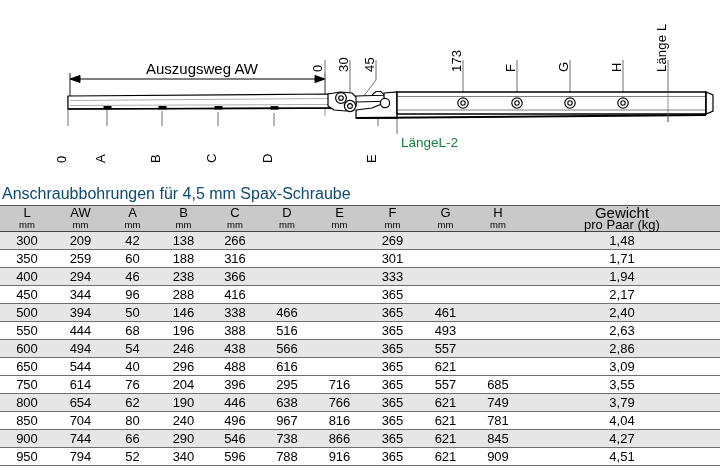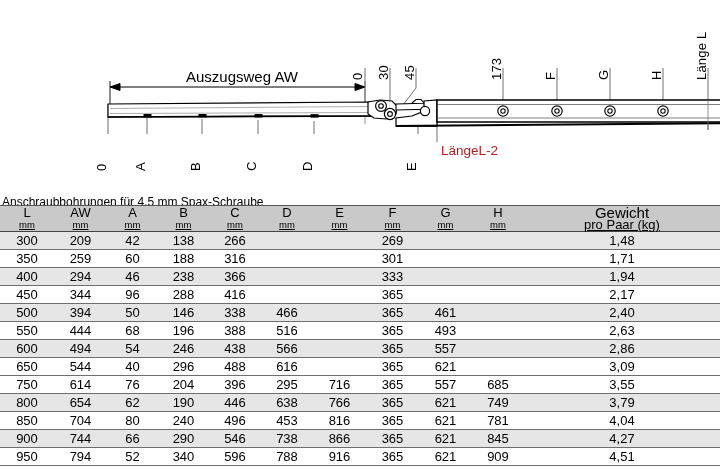--- a/index.html
+++ b/index.html
@@ -7,51 +7,51 @@
     margin: 0; padding: 0;
     width: 720px; height: 470px;
     background: #ffffff;
     font-family: "Liberation Sans", sans-serif;
     color: #1a1a1a;
     overflow: hidden;
   }
   #page { position: relative; width: 720px; height: 470px; }
 
   
-  #drawing { position: absolute; left: 0; top: 12px; width: 572px; height: 178px; margin-left: 40px; }
+  #drawing { position: absolute; left: 0; top: 4px; width: 572px; height: 178px; }
   #drawing svg { display: block; }
 
   .vlabel {
     position: absolute;
     font-size: 13px;
     color: #000;
     white-space: nowrap;
     transform-origin: left bottom;
     transform: rotate(-90deg);
     letter-spacing: .2px;
   }
   .hlabel {
     position: absolute;
     font-size: 13.5px;
-    color: #b91c1c;
+    color: #15803d;
     white-space: nowrap;
   }
   .awlabel {
     position: absolute;
     font-size: 15px;
     color: #000;
     white-space: nowrap;
   }
 
   
   #caption {
     position: absolute;
-    left: 2px; top: 195px;
-    font-size: 12px;
-    color: #000000;
+    left: 2px; top: 185px;
+    font-size: 16px;
+    color: #0c4a6e;
     white-space: nowrap;
   }
 
   
   #table-wrap {
     position: absolute;
     left: 0; top: 205px;
     width: 720px;
   }
   table#spec {
@@ -68,21 +68,21 @@
   thead tr.hdr th {
     text-align: center;
     font-weight: normal;
     vertical-align: top;
     padding-top: 2px;
     padding-bottom: 2px;
     border-top: 1.6px solid #555;
     border-bottom: 1.6px solid #444;
   }
   .hname { font-size: 13px; color: #000; line-height: 13px; }
-  .hunit { font-size: 9.5px; color: #000; line-height: 12px; text-decoration: underline; }
+  .hunit { font-size: 9.5px; color: #000; line-height: 12px; }
   .hname.wide { font-size: 15px; }
   .hunit.wide { font-size: 13px; }
 
   tbody tr { height: 17px; }
   tbody tr td {
     text-align: center;
     height: 17px;
     line-height: 17px;
     border-bottom: 1.3px solid #6e6e6e;
     font-size: 13px;
@@ -418,21 +418,21 @@
             <td>621</td>
             <td>749</td>
             <td>3,79</td>
           </tr>
           <tr class="norm">
             <td>850</td>
             <td>704</td>
             <td>80</td>
             <td>240</td>
             <td>496</td>
-            <td>453</td>
+            <td>967</td>
             <td>816</td>
             <td>365</td>
             <td>621</td>
             <td>781</td>
             <td>4,04</td>
           </tr>
           <tr class="alt">
             <td>900</td>
             <td>744</td>
             <td>66</td>

